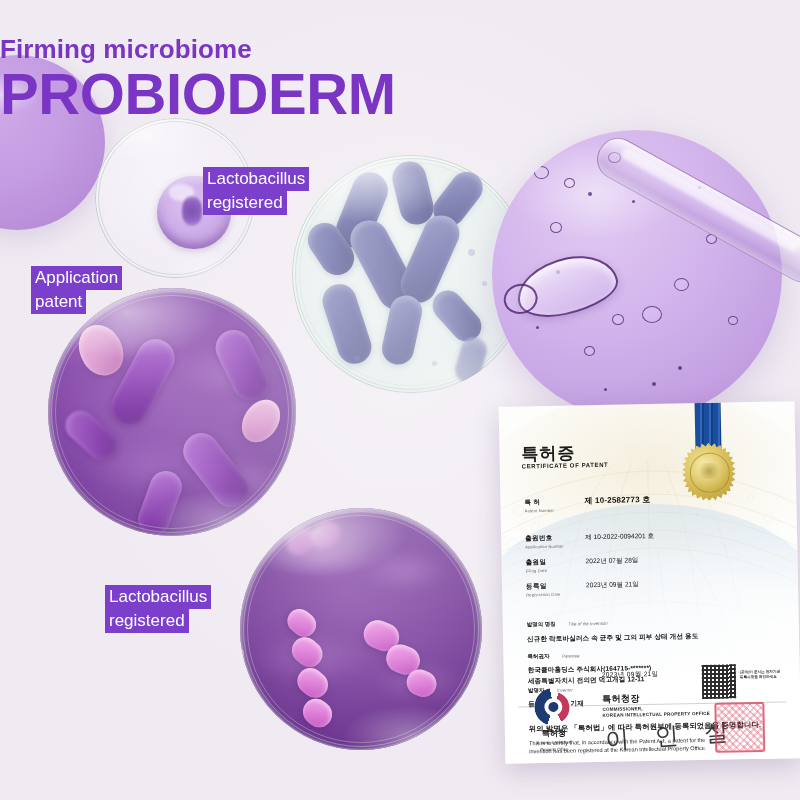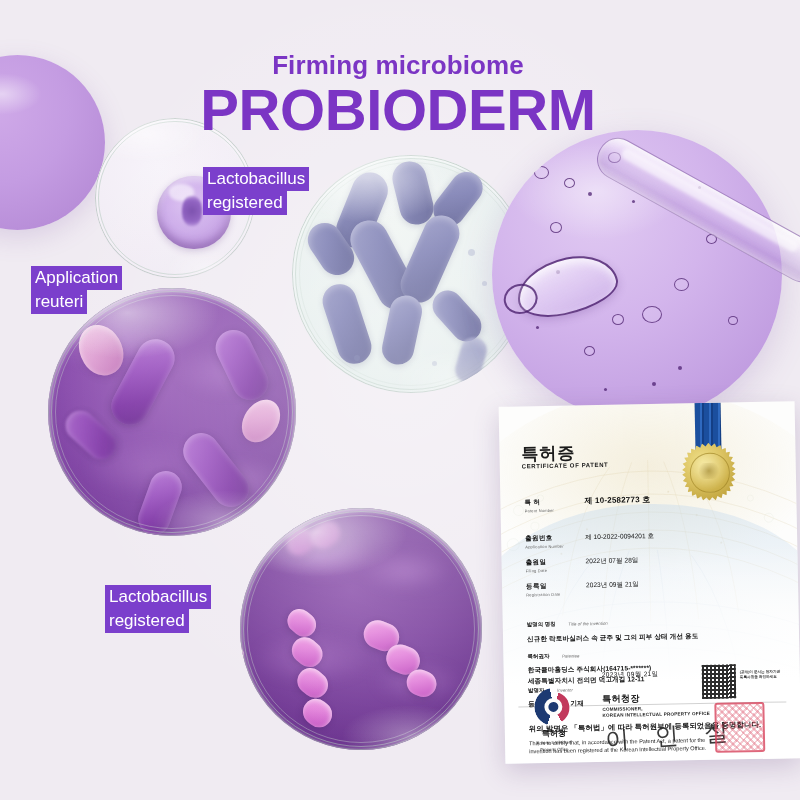--- a/index.html
+++ b/index.html
@@ -10,21 +10,21 @@
     font-family:"Liberation Sans","DejaVu Sans",sans-serif;
     overflow:hidden;
   }
   #stage{position:relative;width:800px;height:800px;overflow:hidden;background:#f0ebf2;}
 
   
   .vignette{position:absolute;inset:0;pointer-events:none;
     background:radial-gradient(ellipse at 50% 45%, rgba(255,255,255,.35) 0%, rgba(240,235,242,0) 62%);}
 
   
-  .title-wrap{position:absolute;left:0;top:52px;width:796px;text-align:center;z-index:40;}
+  .title-wrap{position:absolute;left:0;top:36px;width:796px;text-align:left;z-index:40;}
   .title-small{
     font-size:26px;font-weight:bold;color:#7b35c4;letter-spacing:.1px;line-height:1.05;
   }
   .title-big{
     font-size:58px;font-weight:bold;color:#7b35c4;letter-spacing:-.4px;line-height:1.04;margin-top:1px;
   }
 
   
   .label{position:absolute;z-index:60;}
   .label span{
@@ -383,21 +383,21 @@
     <div class="title-small">Firming microbiome</div>
     <div class="title-big">PROBIODERM</div>
   </div>
 
   <div class="label lab-plantarum">
     <span>Lactobacillus</span>
     <span>registered</span>
   </div>
   <div class="label lab-reuteri">
     <span>Application</span>
-    <span>reuteri</span>
+    <span>patent</span>
   </div>
   <div class="label lab-rhamnosus">
     <span>Lactobacillus</span>
     <span>registered</span>
   </div>
 
   <div id="cert">
 
     <div class="art">
       <div class="globe"></div>

